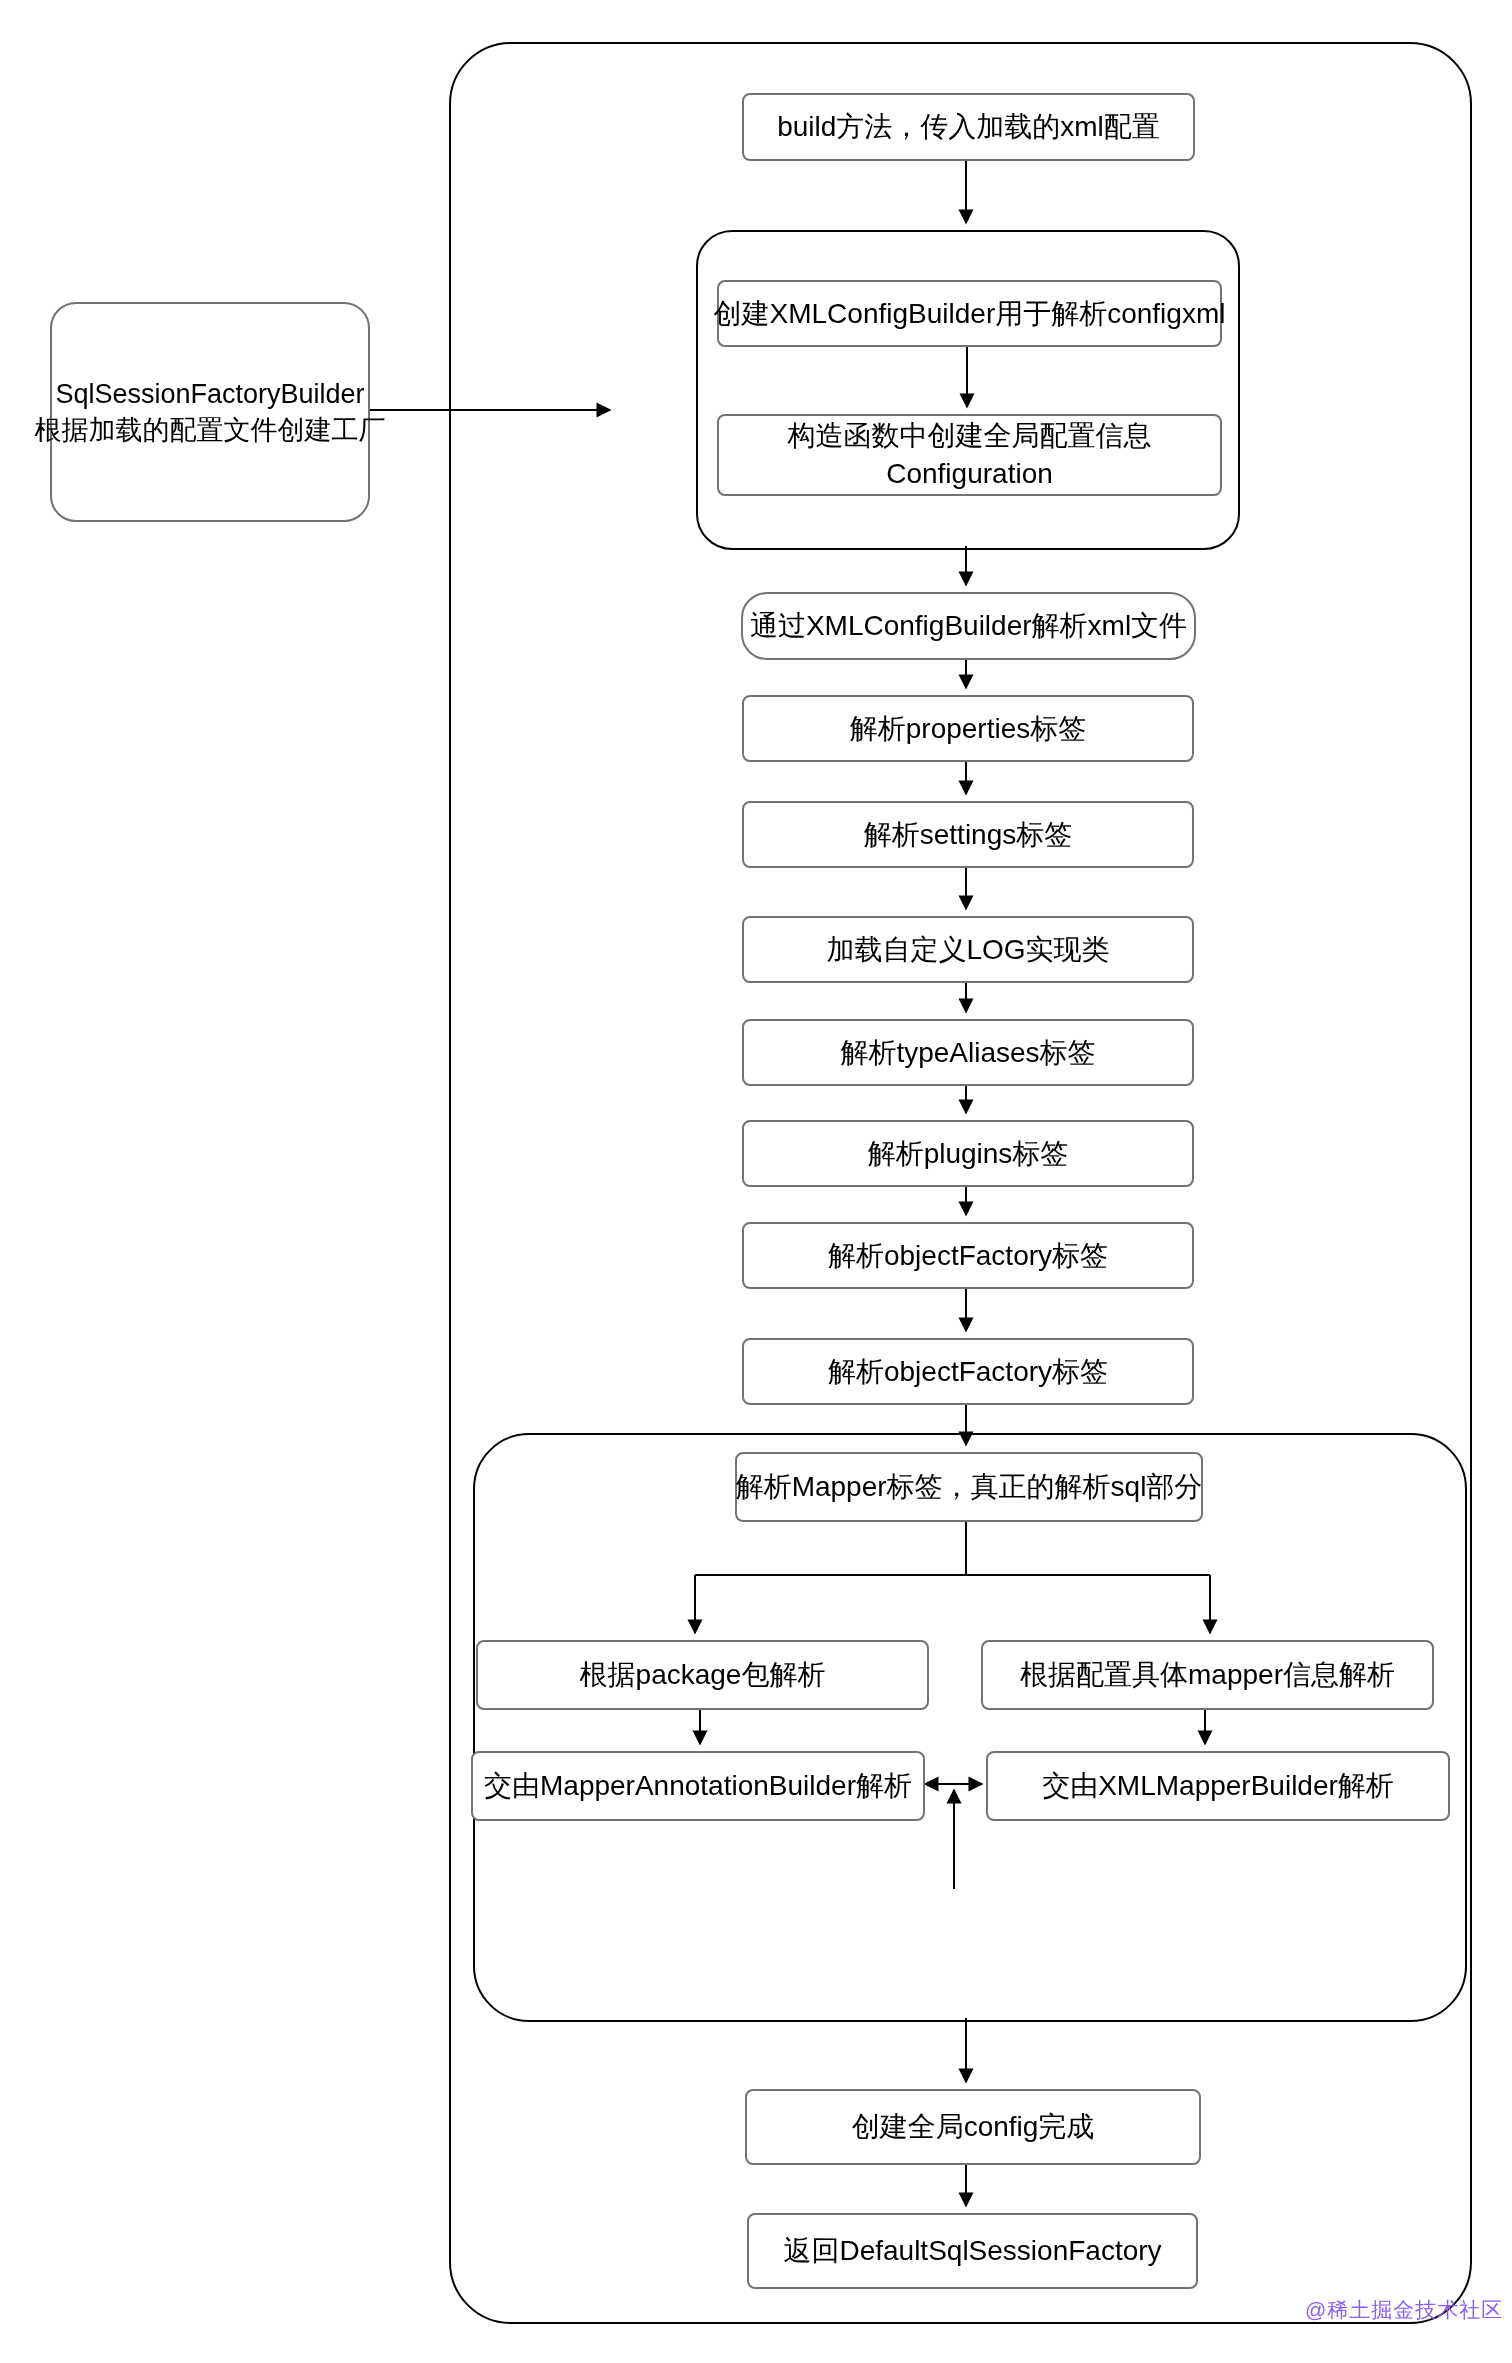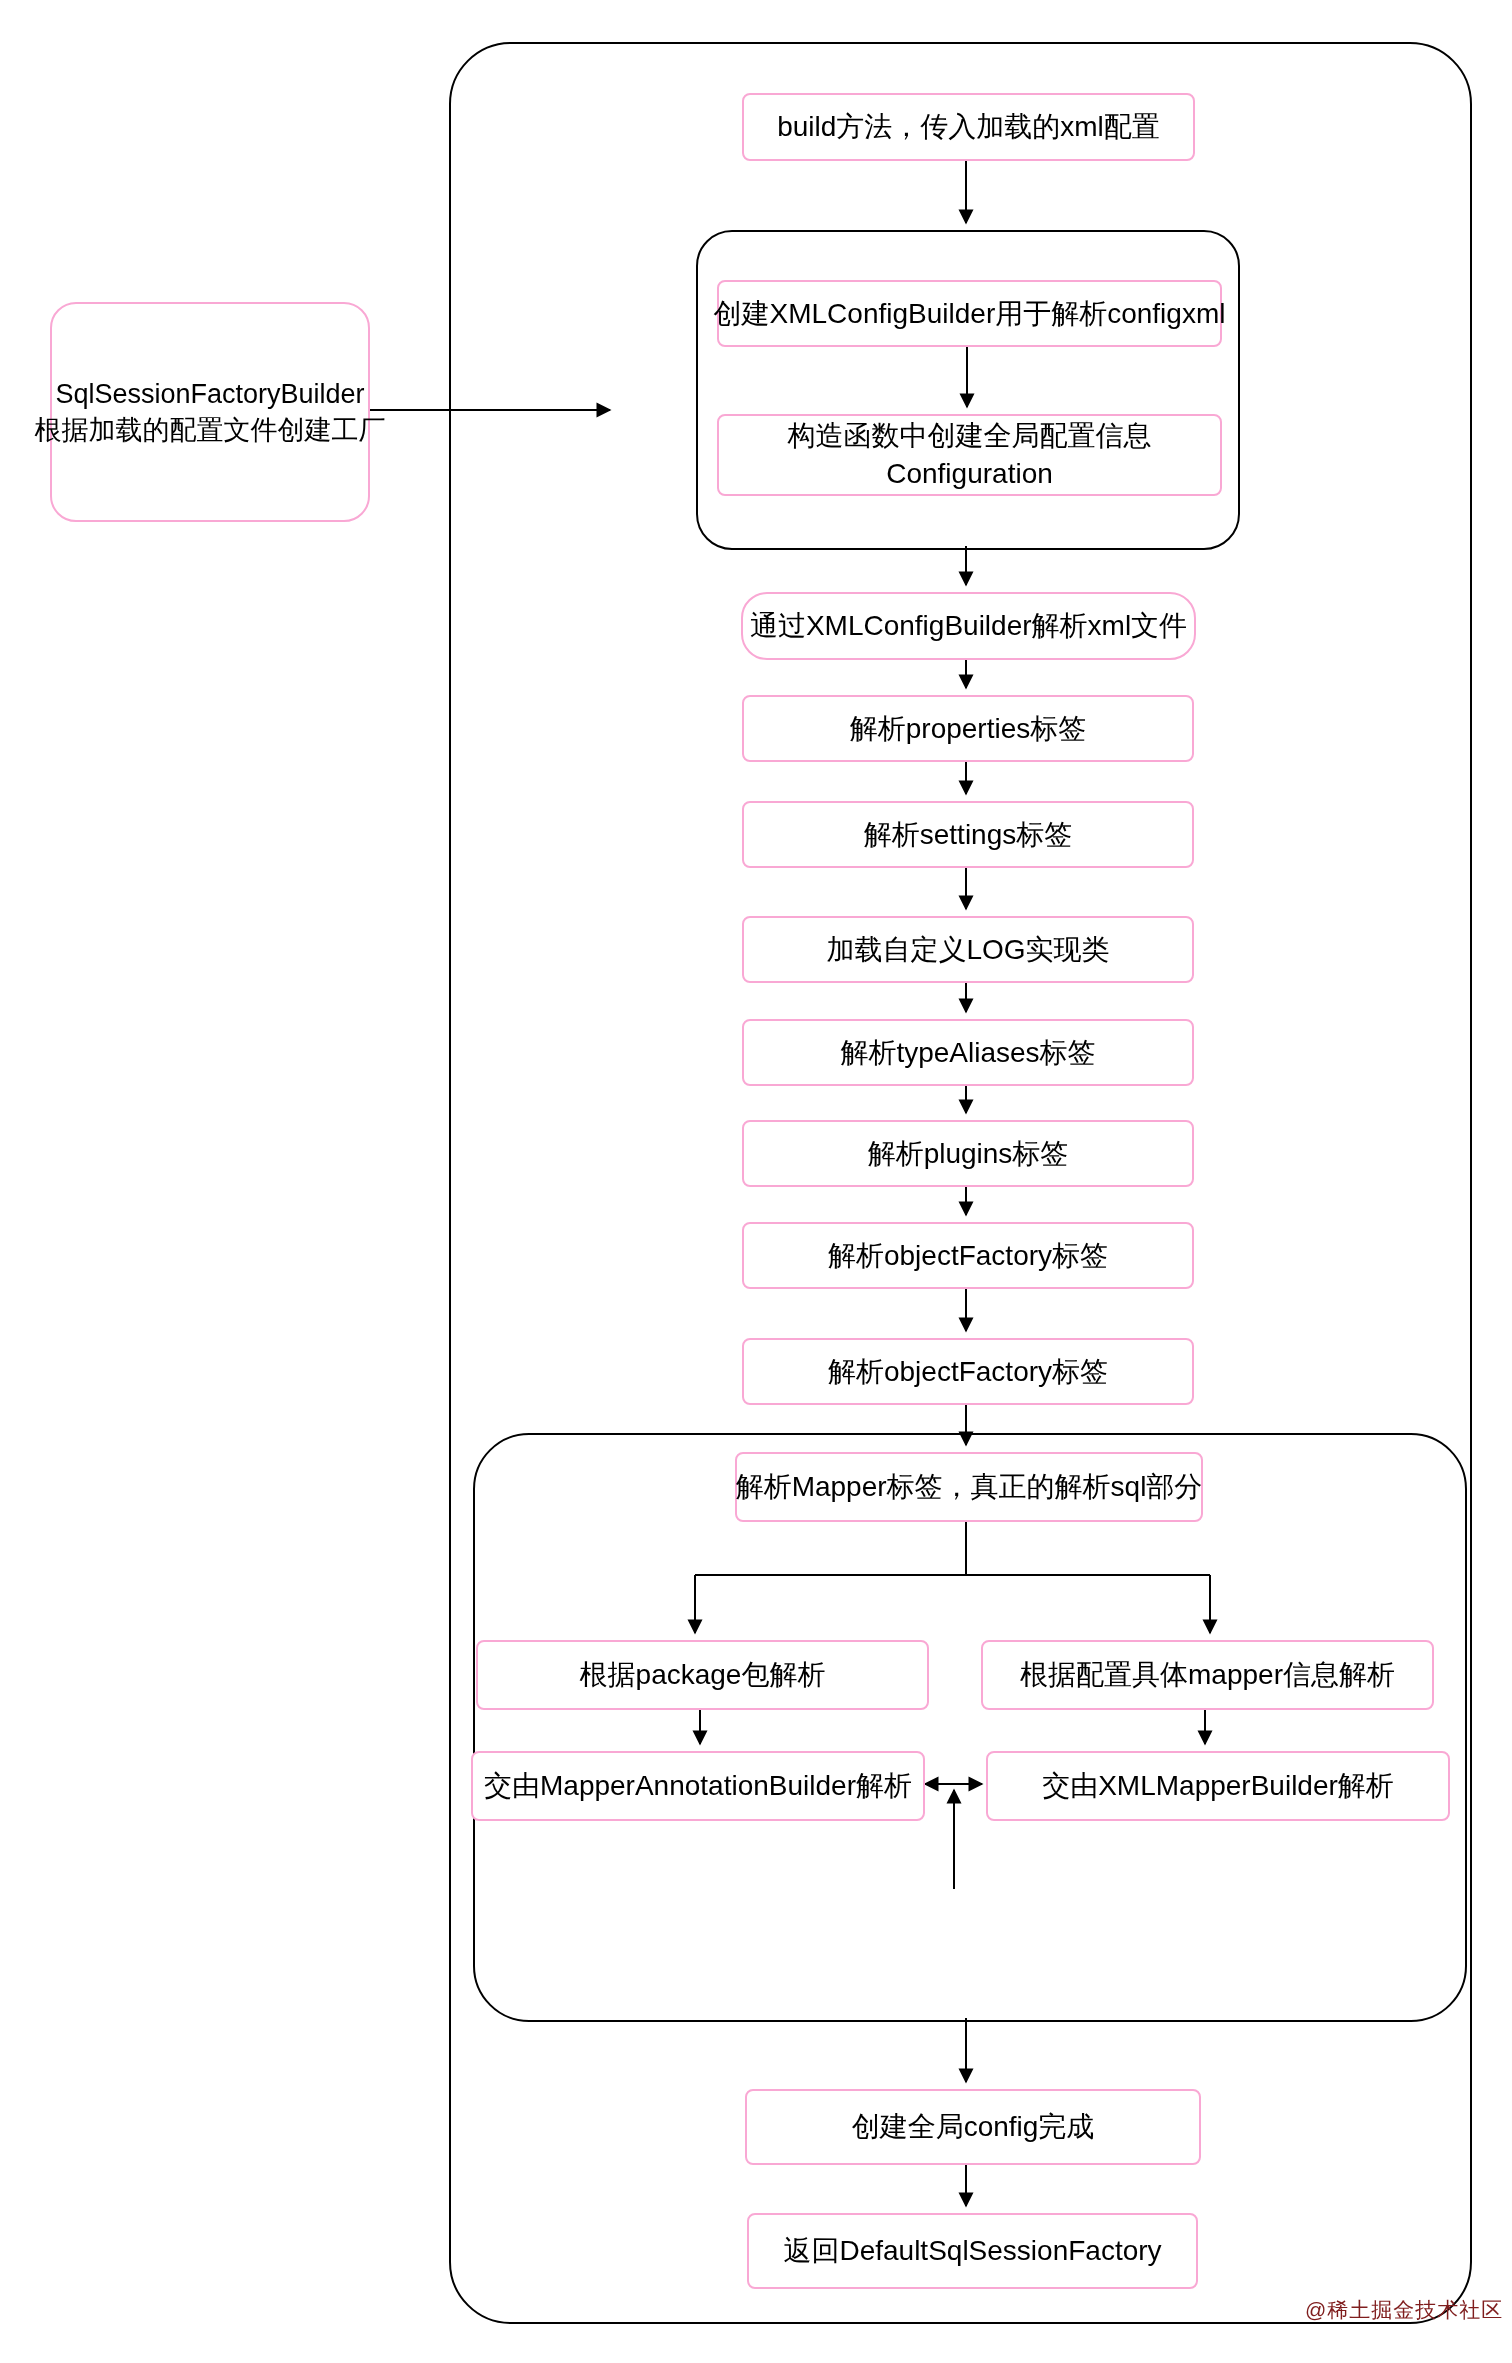--- a/index.html
+++ b/index.html
@@ -3,27 +3,27 @@
 <meta charset="utf-8">
 <style>
   html,body{margin:0;padding:0;background:#ffffff;}
   .stage{
     position:relative;width:1512px;height:2363px;background:#ffffff;
     font-family:"Liberation Sans", sans-serif;color:#000;overflow:hidden;
   }
   .grp{position:absolute;border:2px solid #000;background:transparent;z-index:0;}
   .conn{position:absolute;left:0;top:0;z-index:1;}
   .node{
-    position:absolute;border:2px solid #f9a8d4;border-radius:8px;background:#ffffff;
+    position:absolute;border:2px solid #737373;border-radius:8px;background:#ffffff;
     display:flex;flex-direction:column;align-items:center;justify-content:center;
     text-align:center;font-size:28px;line-height:1.34;z-index:2;white-space:nowrap;
   }
   .rounded-lg{border-radius:26px;align-items:center;}
   .watermark{
-    position:absolute;z-index:3;font-size:21px;color:#7f1d1d;white-space:nowrap;
+    position:absolute;z-index:3;font-size:21px;color:#8b5cf6;white-space:nowrap;
     letter-spacing:1px;
   }
 </style>
 </head>
 <body>
 
 <div class="stage">
 
   <div class="grp" style="left:449px;top:42px;width:1019px;height:2278px;border-radius:62px;"></div>
 

